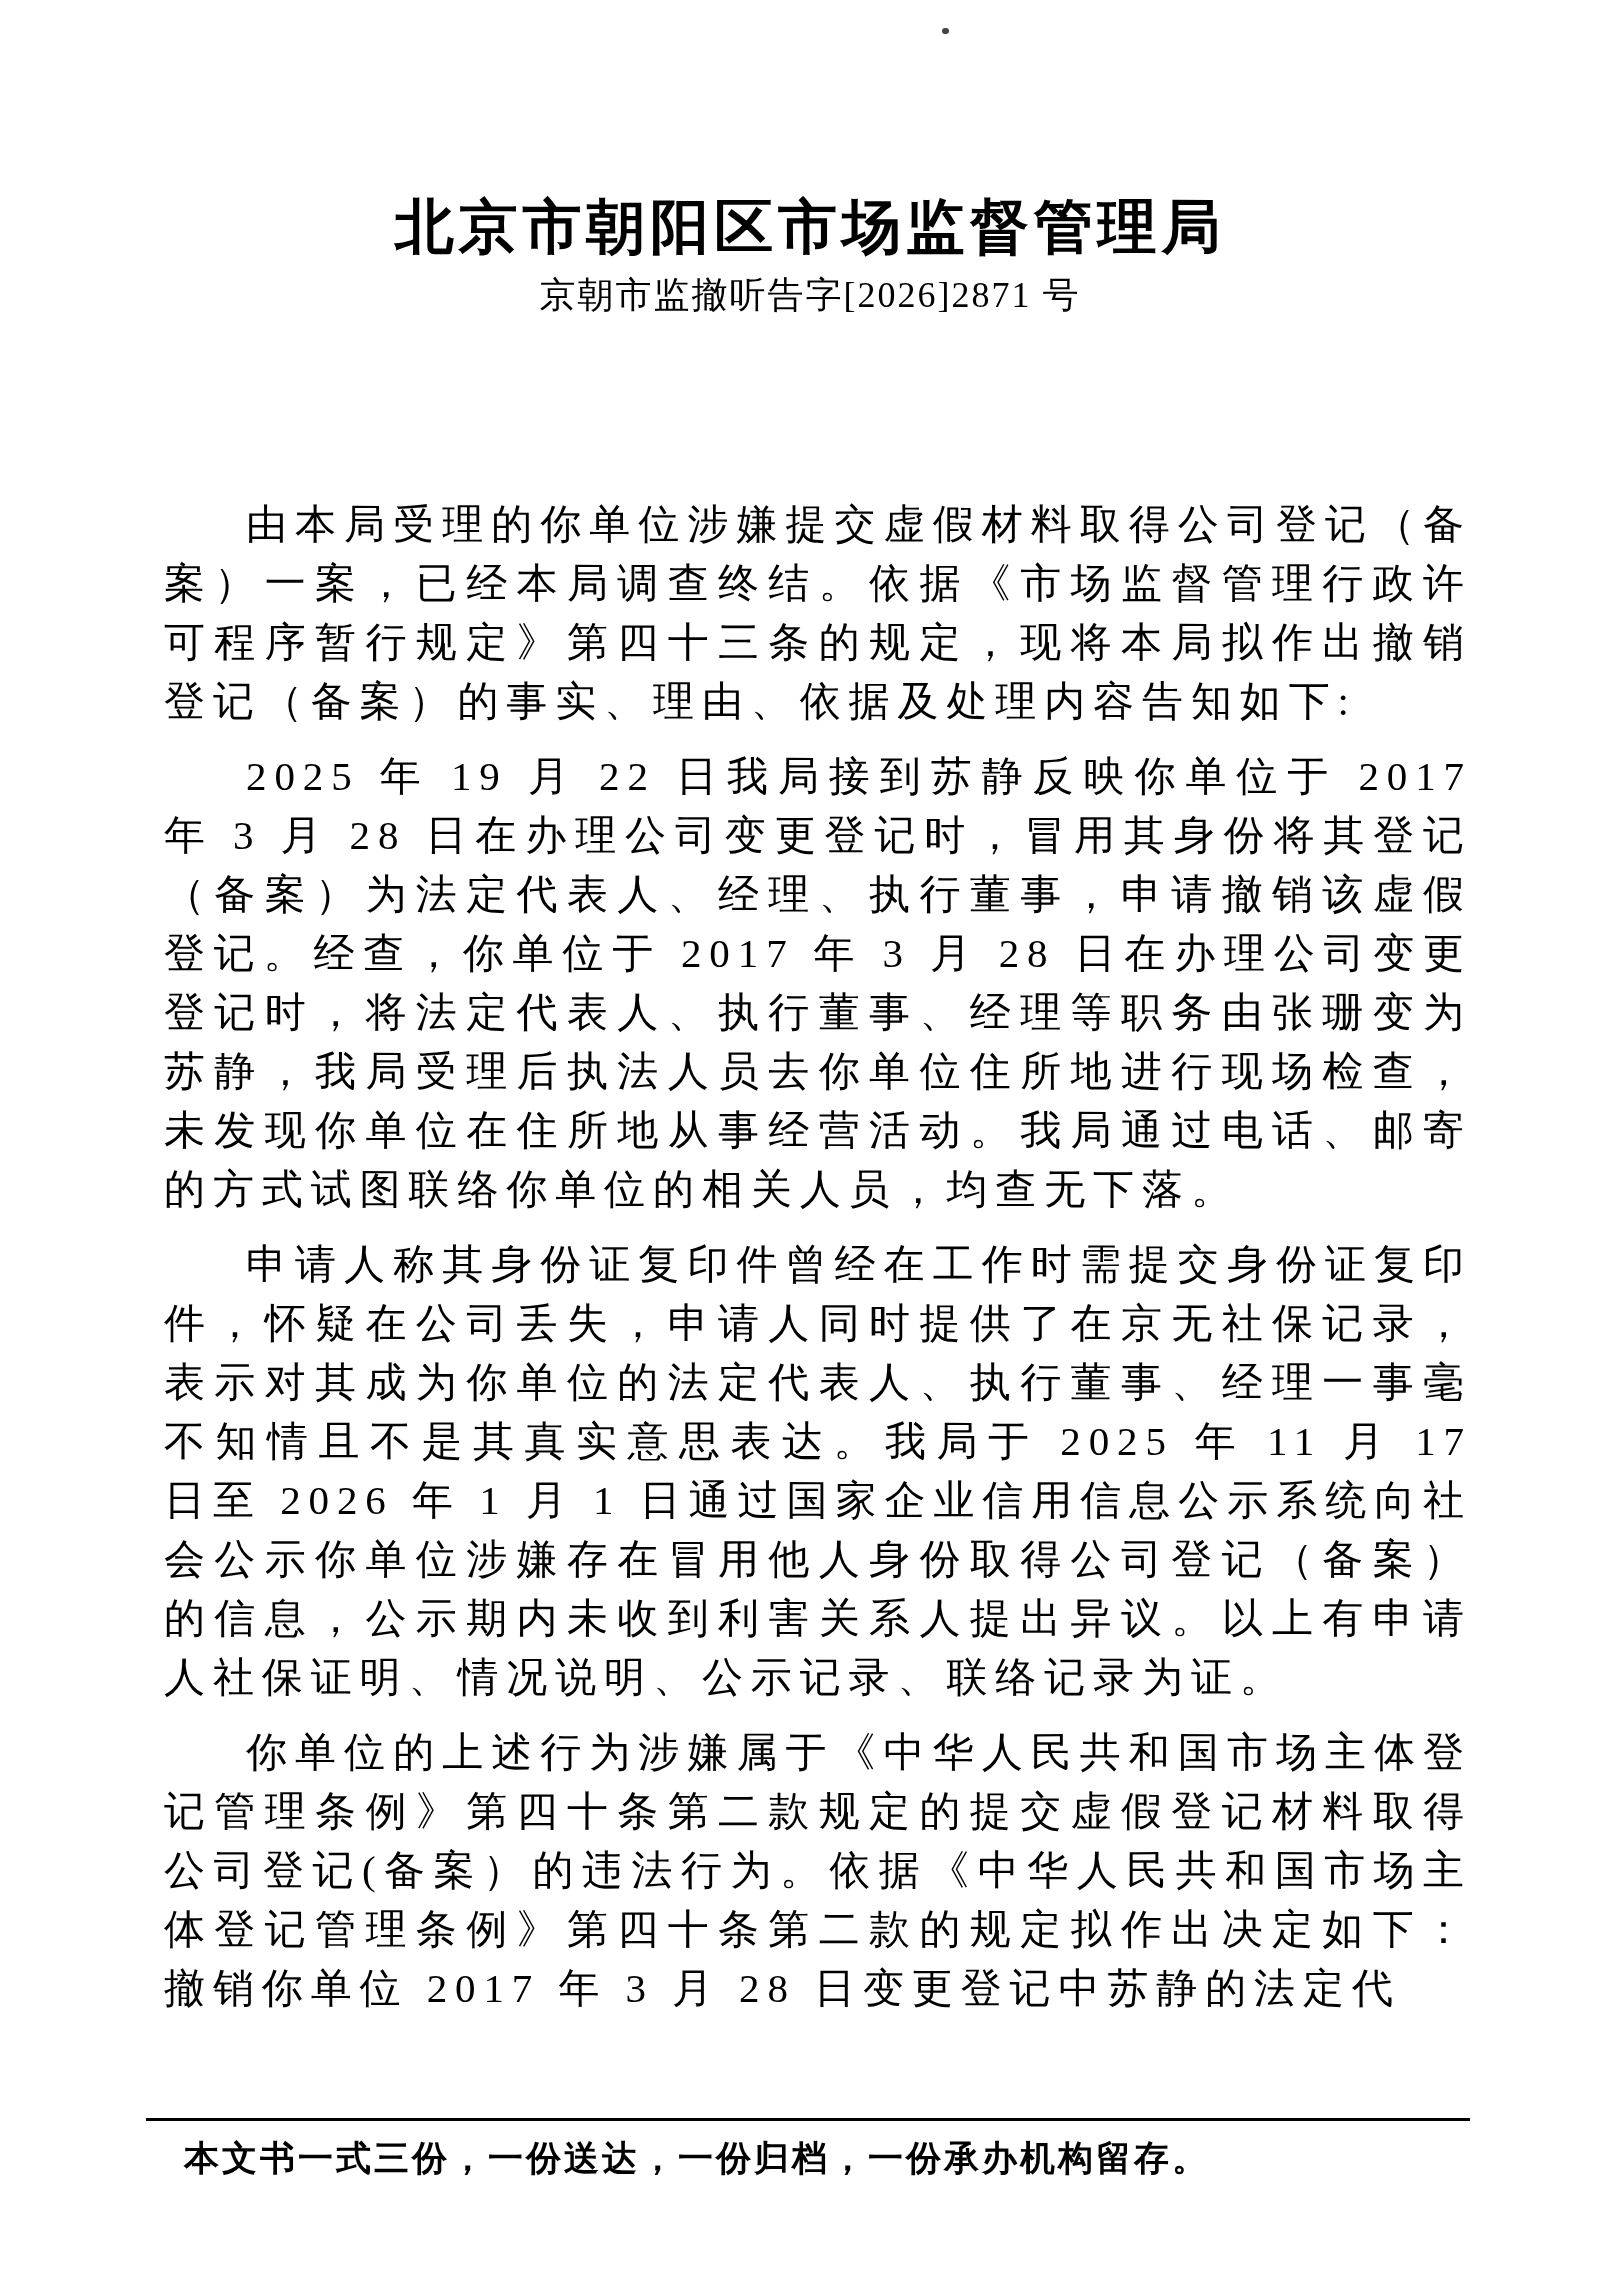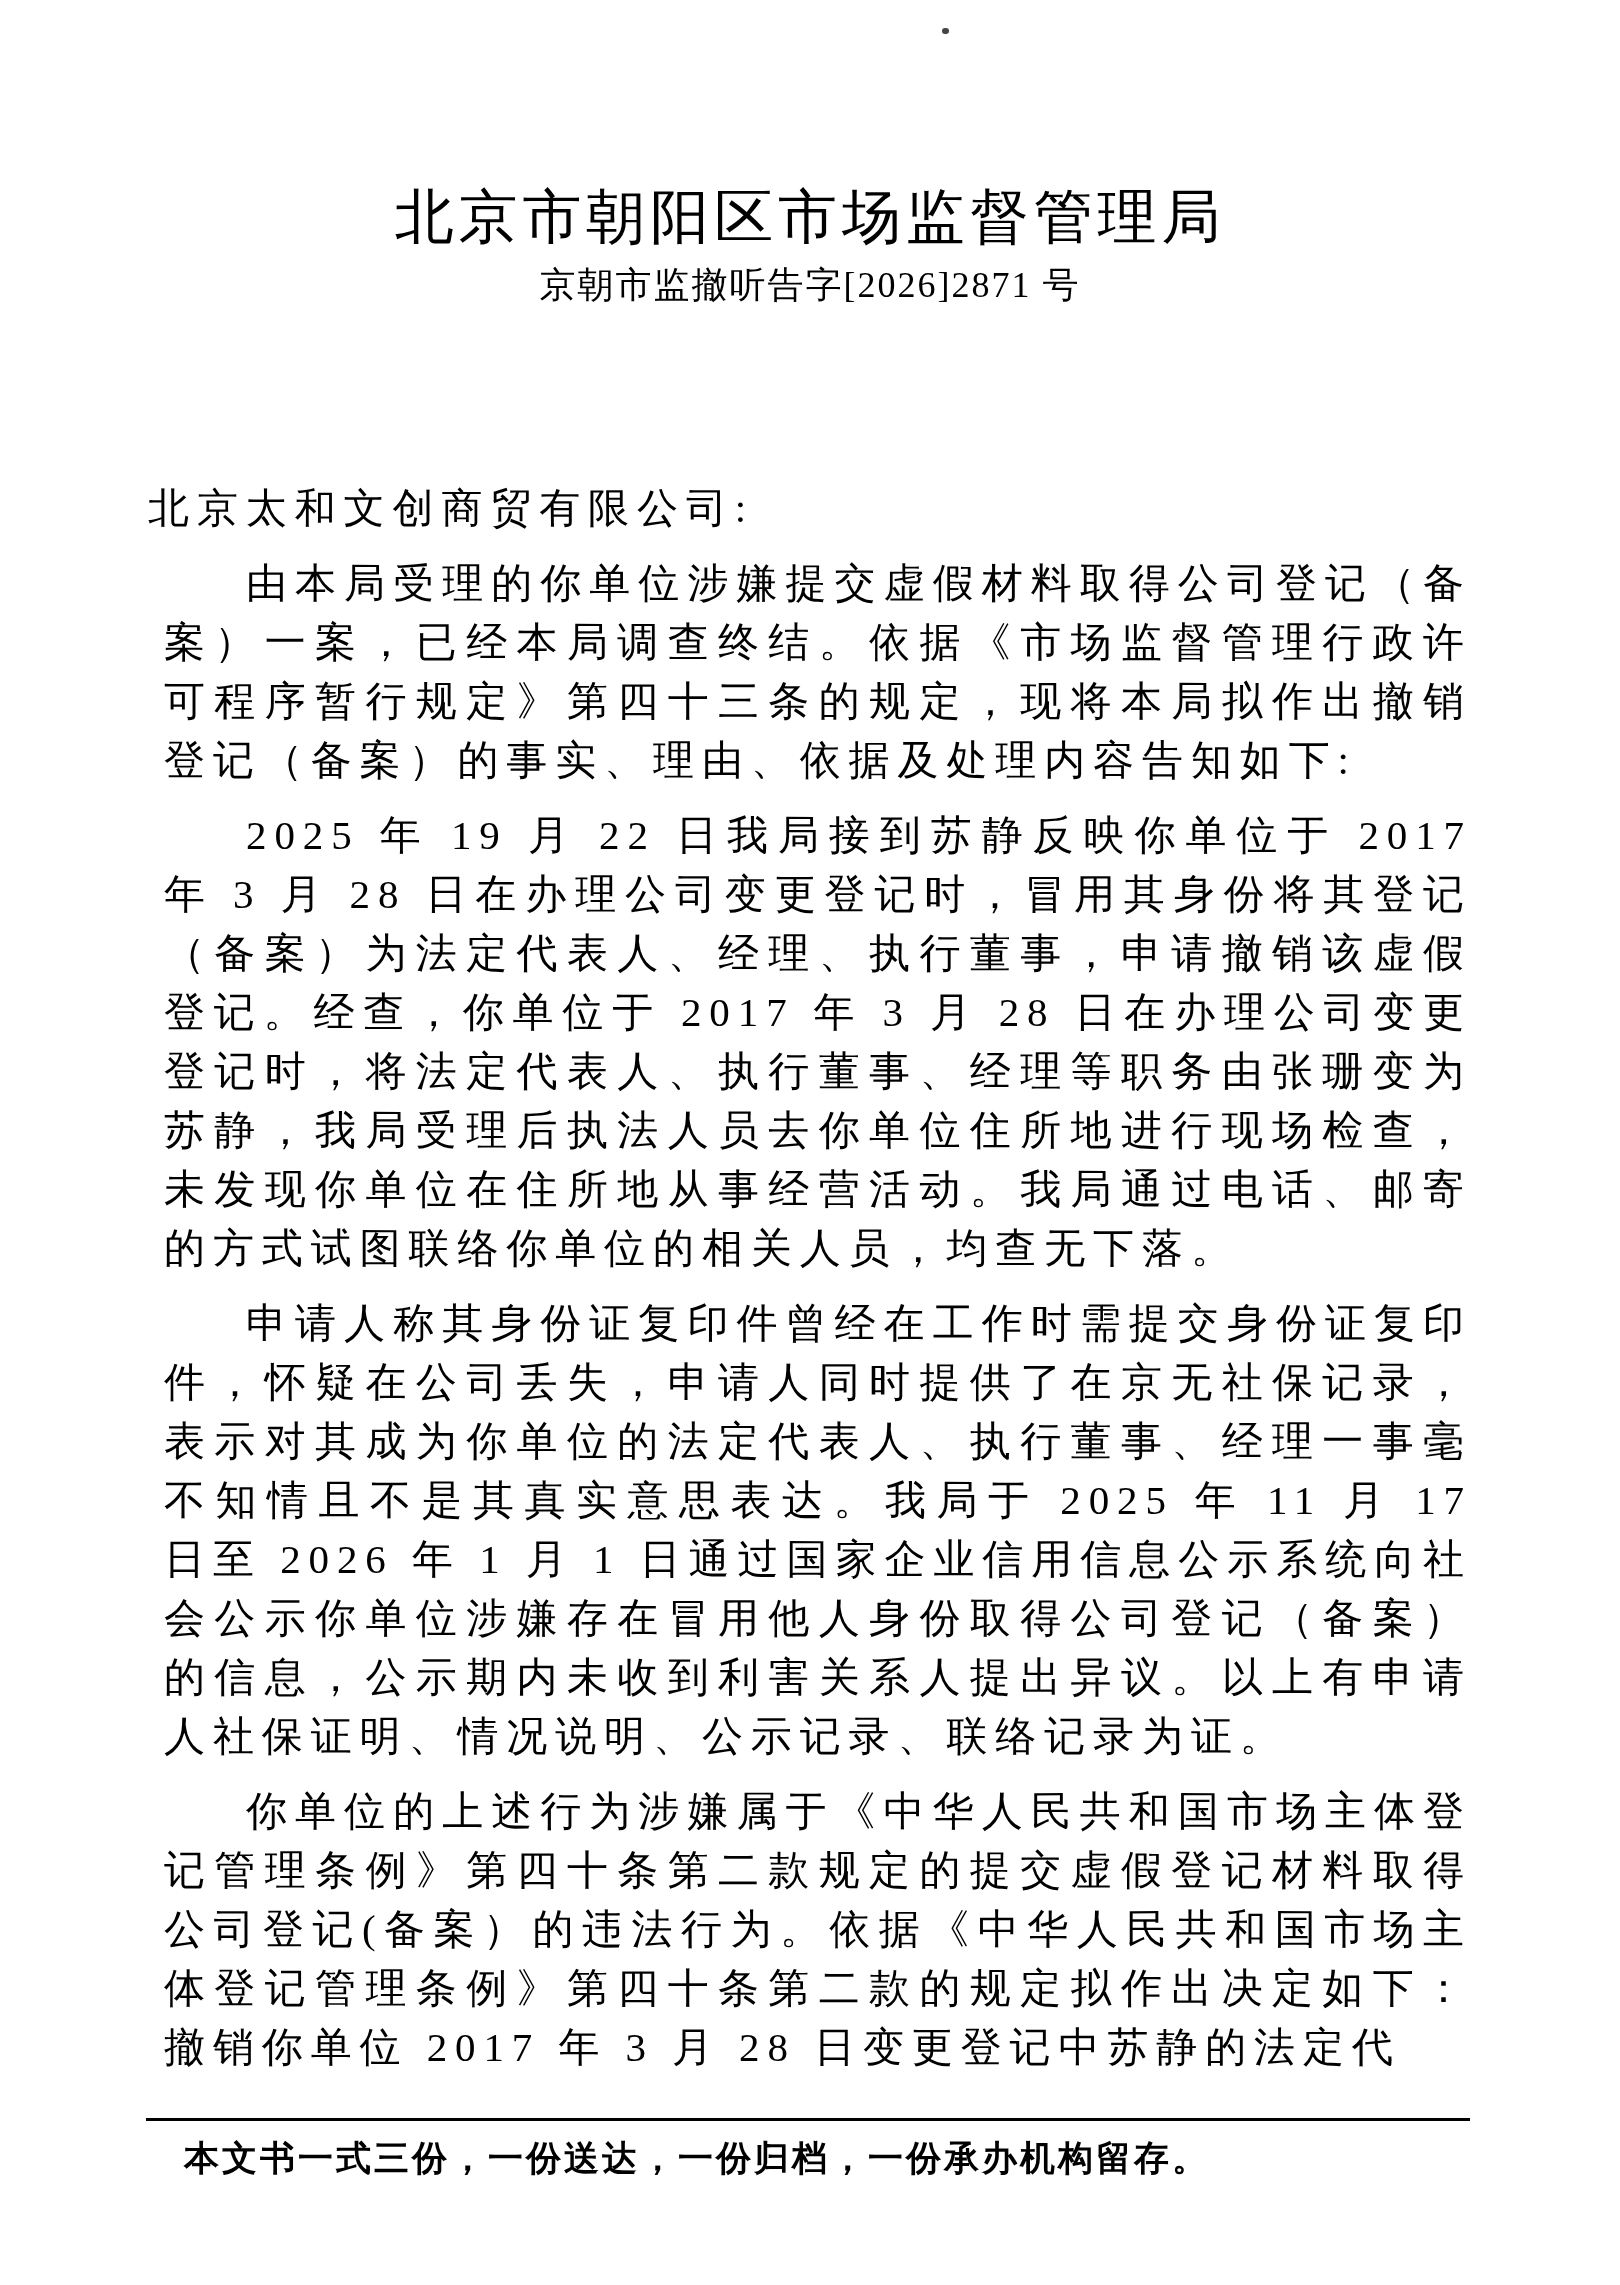--- a/index.html
+++ b/index.html
@@ -18,23 +18,23 @@
     overflow: hidden;
   }
   .title-block {
     position: absolute;
     top: 182px;
     left: 0;
     width: 100%;
     text-align: center;
   }
   .title-line {
-    margin: 0;
+    margin: 10px;
     font-size: 59px;
-    font-weight: normal;
+    font-weight: bold;
     letter-spacing: 4.9px;
     line-height: 71px;
     white-space: nowrap;
   }
   .doc-number {
     margin: 10px 0 0 0;
     font-size: 36px;
     font-weight: normal;
     letter-spacing: 2px;
     line-height: 45px;
@@ -95,21 +95,20 @@
 <div class="page">
 
   <span class="artifact-dot"></span>
 
   <header class="title-block">
     <h1 class="title-line">北京市朝阳区市场监督管理局</h1>
     <p class="doc-number">京朝市监撤听告字[2026]2871 号</p>
   </header>
 
   <main class="body-text">
-    <p class="recipient">北京太和文创商贸有限公司:</p>
     <p class="para">由本局受理的你单位涉嫌提交虚假材料取得公司登记（备案）一案，已经本局调查终结。依据《市场监督管理行政许可程序暂行规定》第四十三条的规定，现将本局拟作出撤销登记（备案）的事实、理由、依据及处理内容告知如下:</p>
     <p class="para">2025 年 19 月 22 日我局接到苏静反映你单位于 2017 年 3 月 28 日在办理公司变更登记时，冒用其身份将其登记（备案）为法定代表人、经理、执行董事，申请撤销该虚假登记。经查，你单位于 2017 年 3 月 28 日在办理公司变更登记时，将法定代表人、执行董事、经理等职务由张珊变为苏静，我局受理后执法人员去你单位住所地进行现场检查，未发现你单位在住所地从事经营活动。我局通过电话、邮寄的方式试图联络你单位的相关人员，均查无下落。</p>
     <p class="para">申请人称其身份证复印件曾经在工作时需提交身份证复印件，怀疑在公司丢失，申请人同时提供了在京无社保记录，表示对其成为你单位的法定代表人、执行董事、经理一事毫不知情且不是其真实意思表达。我局于 2025 年 11 月 17 日至 2026 年 1 月 1 日通过国家企业信用信息公示系统向社会公示你单位涉嫌存在冒用他人身份取得公司登记（备案）的信息，公示期内未收到利害关系人提出异议。以上有申请人社保证明、情况说明、公示记录、联络记录为证。</p>
     <p class="para">你单位的上述行为涉嫌属于《中华人民共和国市场主体登记管理条例》第四十条第二款规定的提交虚假登记材料取得公司登记(备案）的违法行为。依据《中华人民共和国市场主体登记管理条例》第四十条第二款的规定拟作出决定如下：撤销你单位 2017 年 3 月 28 日变更登记中苏静的法定代</p>
   </main>
 
   <div class="footer-rule"></div>
 
   <p class="footer-note">本文书一式三份，一份送达，一份归档，一份承办机构留存。</p>
 

